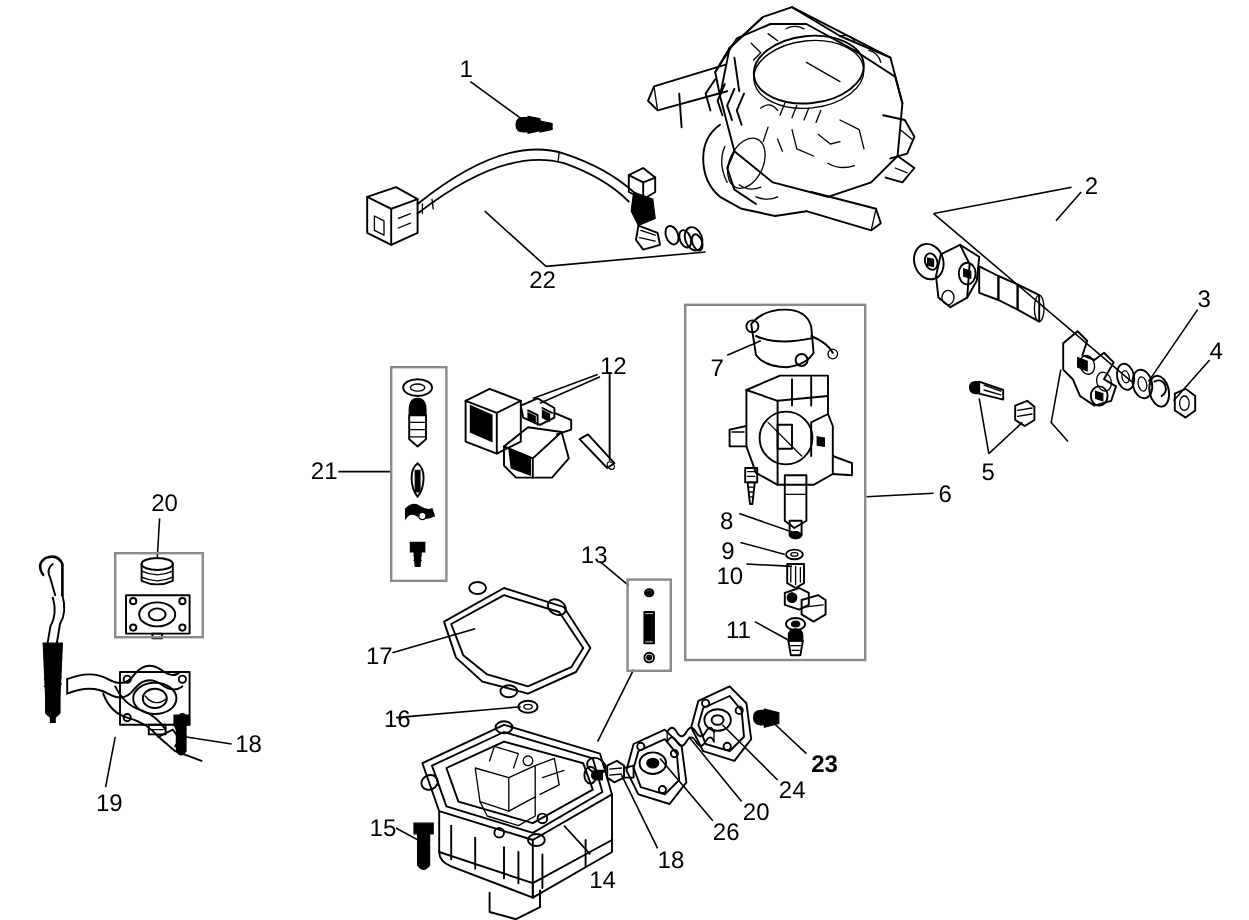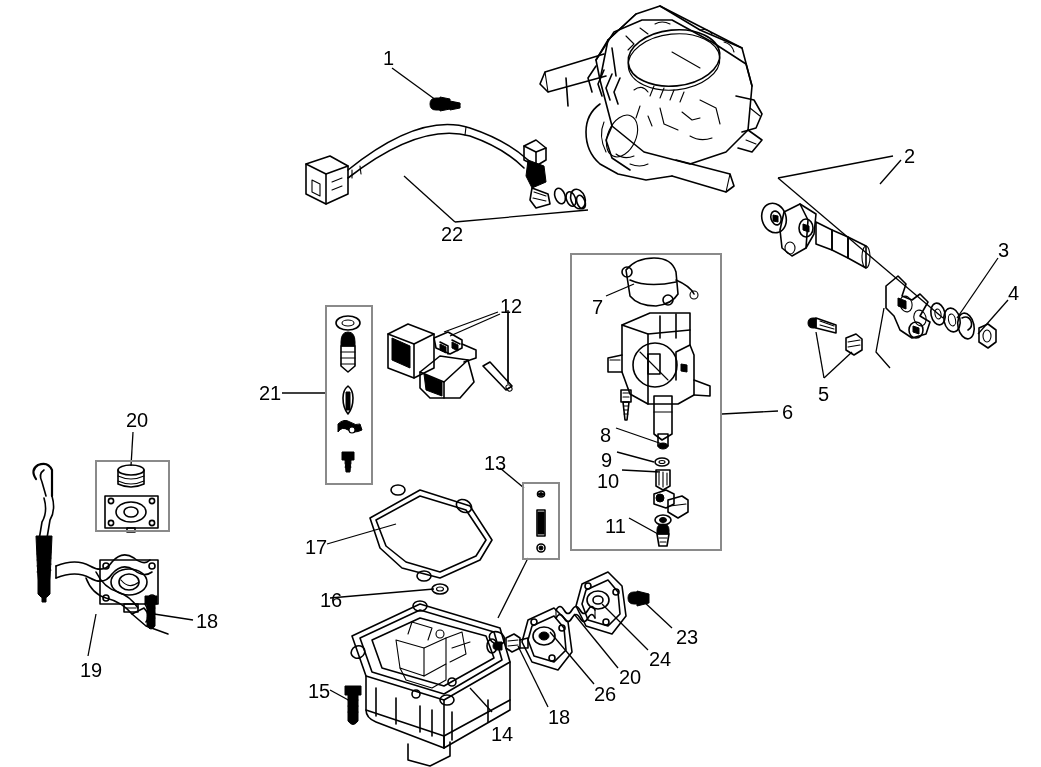--- a/index.html
+++ b/index.html
@@ -494,19 +494,19 @@
   <div class="callout" style="left:484px;top:453px;">13</div>
   <div class="callout" style="left:491px;top:712px;margin-top:12px;">14</div>
   <div class="callout" style="left:308px;top:681px;">15</div>
   <div class="callout" style="left:308px;top:590px;margin-left:12px;">16</div>
   <div class="callout" style="left:305px;top:537px;">17</div>
   <div class="callout" style="left:196px;top:611px;">18</div>
   <div class="callout" style="left:80px;top:660px;">19</div>
   <div class="callout" style="left:126px;top:410px;">20</div>
   <div class="callout" style="left:259px;top:383px;">21</div>
   <div class="callout" style="left:441px;top:224px;">22</div>
-  <div class="callout" style="left:676px;top:627px;">23</div>
+  <div class="callout" style="left:676px;top:627px;font-weight:bold;">23</div>
   <div class="callout" style="left:649px;top:649px;">24</div>
   <div class="callout" style="left:619px;top:667px;">20</div>
   <div class="callout" style="left:594px;top:684px;">26</div>
   <div class="callout" style="left:548px;top:707px;">18</div>
 
 </div>
 
 </body></html>

